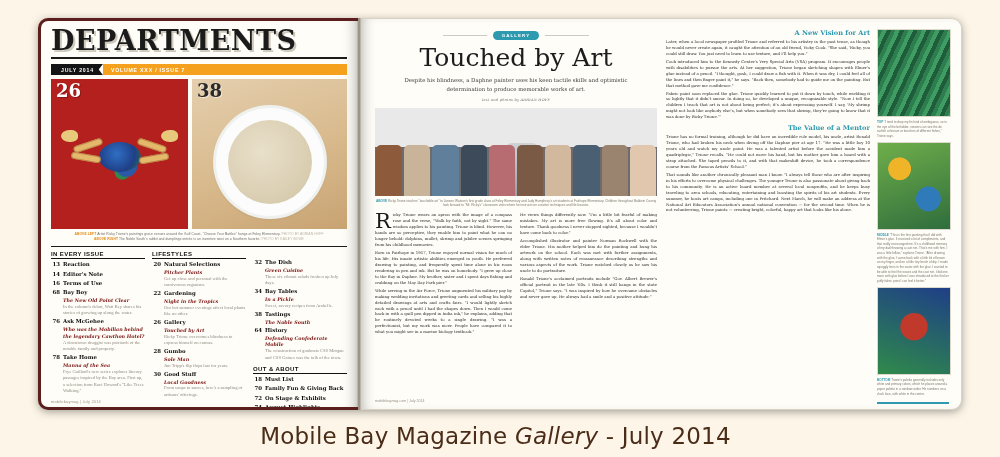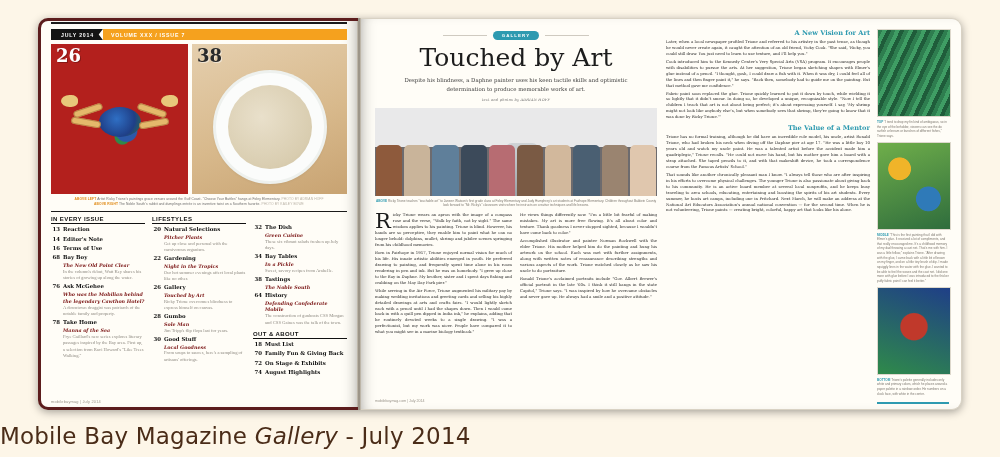--- a/index.html
+++ b/index.html
@@ -147,33 +147,34 @@
   .art3{background:
      radial-gradient(circle at 50% 45%,#c0392b 0 22%,rgba(192,57,43,0) 24%),
      linear-gradient(200deg,#1f3f87,#2f8a4a);}
   .artcap{font-family:"Liberation Sans",sans-serif;font-size:3.1px;line-height:1.5;color:#7d7870;}
   .artcap .lbl{color:#2e9ab0;font-weight:bold;}
   .teal-rule{height:2px;background:#2e9ab0;margin-top:3px;}
   .folio-r{position:absolute;left:14px;bottom:6px;font-family:"Liberation Sans",sans-serif;
     font-size:3.6px;color:#9a948a;}
 
   
-  .banner{position:absolute;left:0;right:9px;bottom:8px;text-align:left;
+  .banner{position:absolute;left:0;right:9px;bottom:8px;text-align:center;
     font-family:"DejaVu Sans",sans-serif;font-size:23px;color:#4a2c18;letter-spacing:.2px;}
   .banner i{font-style:italic;}
 </style>
 </head>
 <body>
 
 <div class="stage">
 
   <div class="spread">
 
     <div class="page page-left">
 
+      <div class="dept-head">DEPARTMENTS</div>
       <div class="dept-rule"></div>
 
       <div class="issuebar">
         <div class="blk">JULY 2014</div>
         <div class="org">VOLUME XXX / ISSUE 7</div>
       </div>
 
       <div class="photos">
         <div class="ph ph1">
           <div class="crab">

